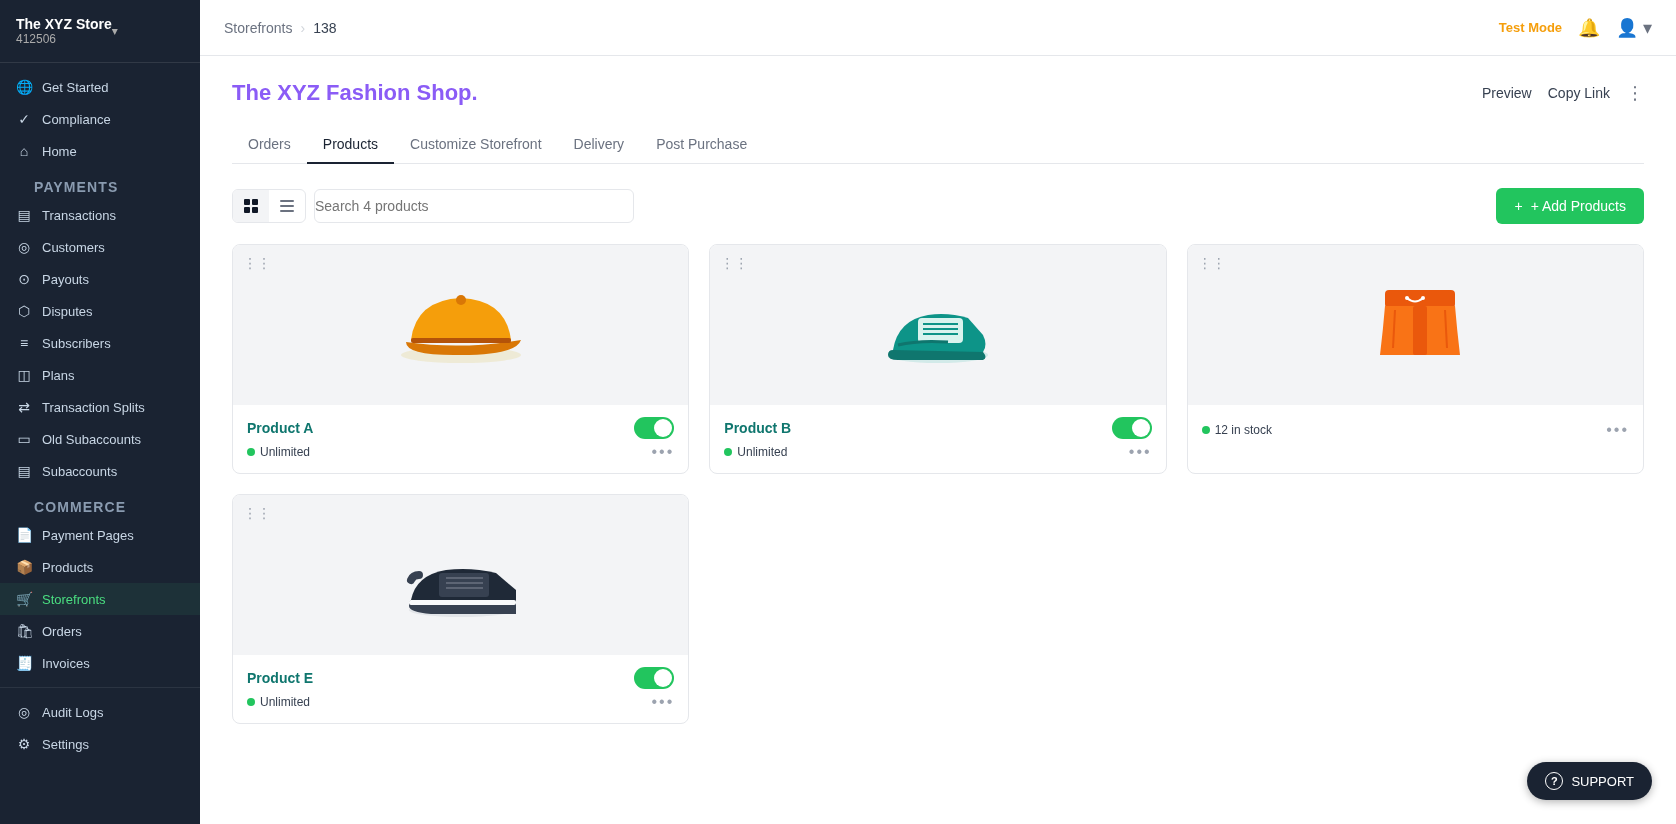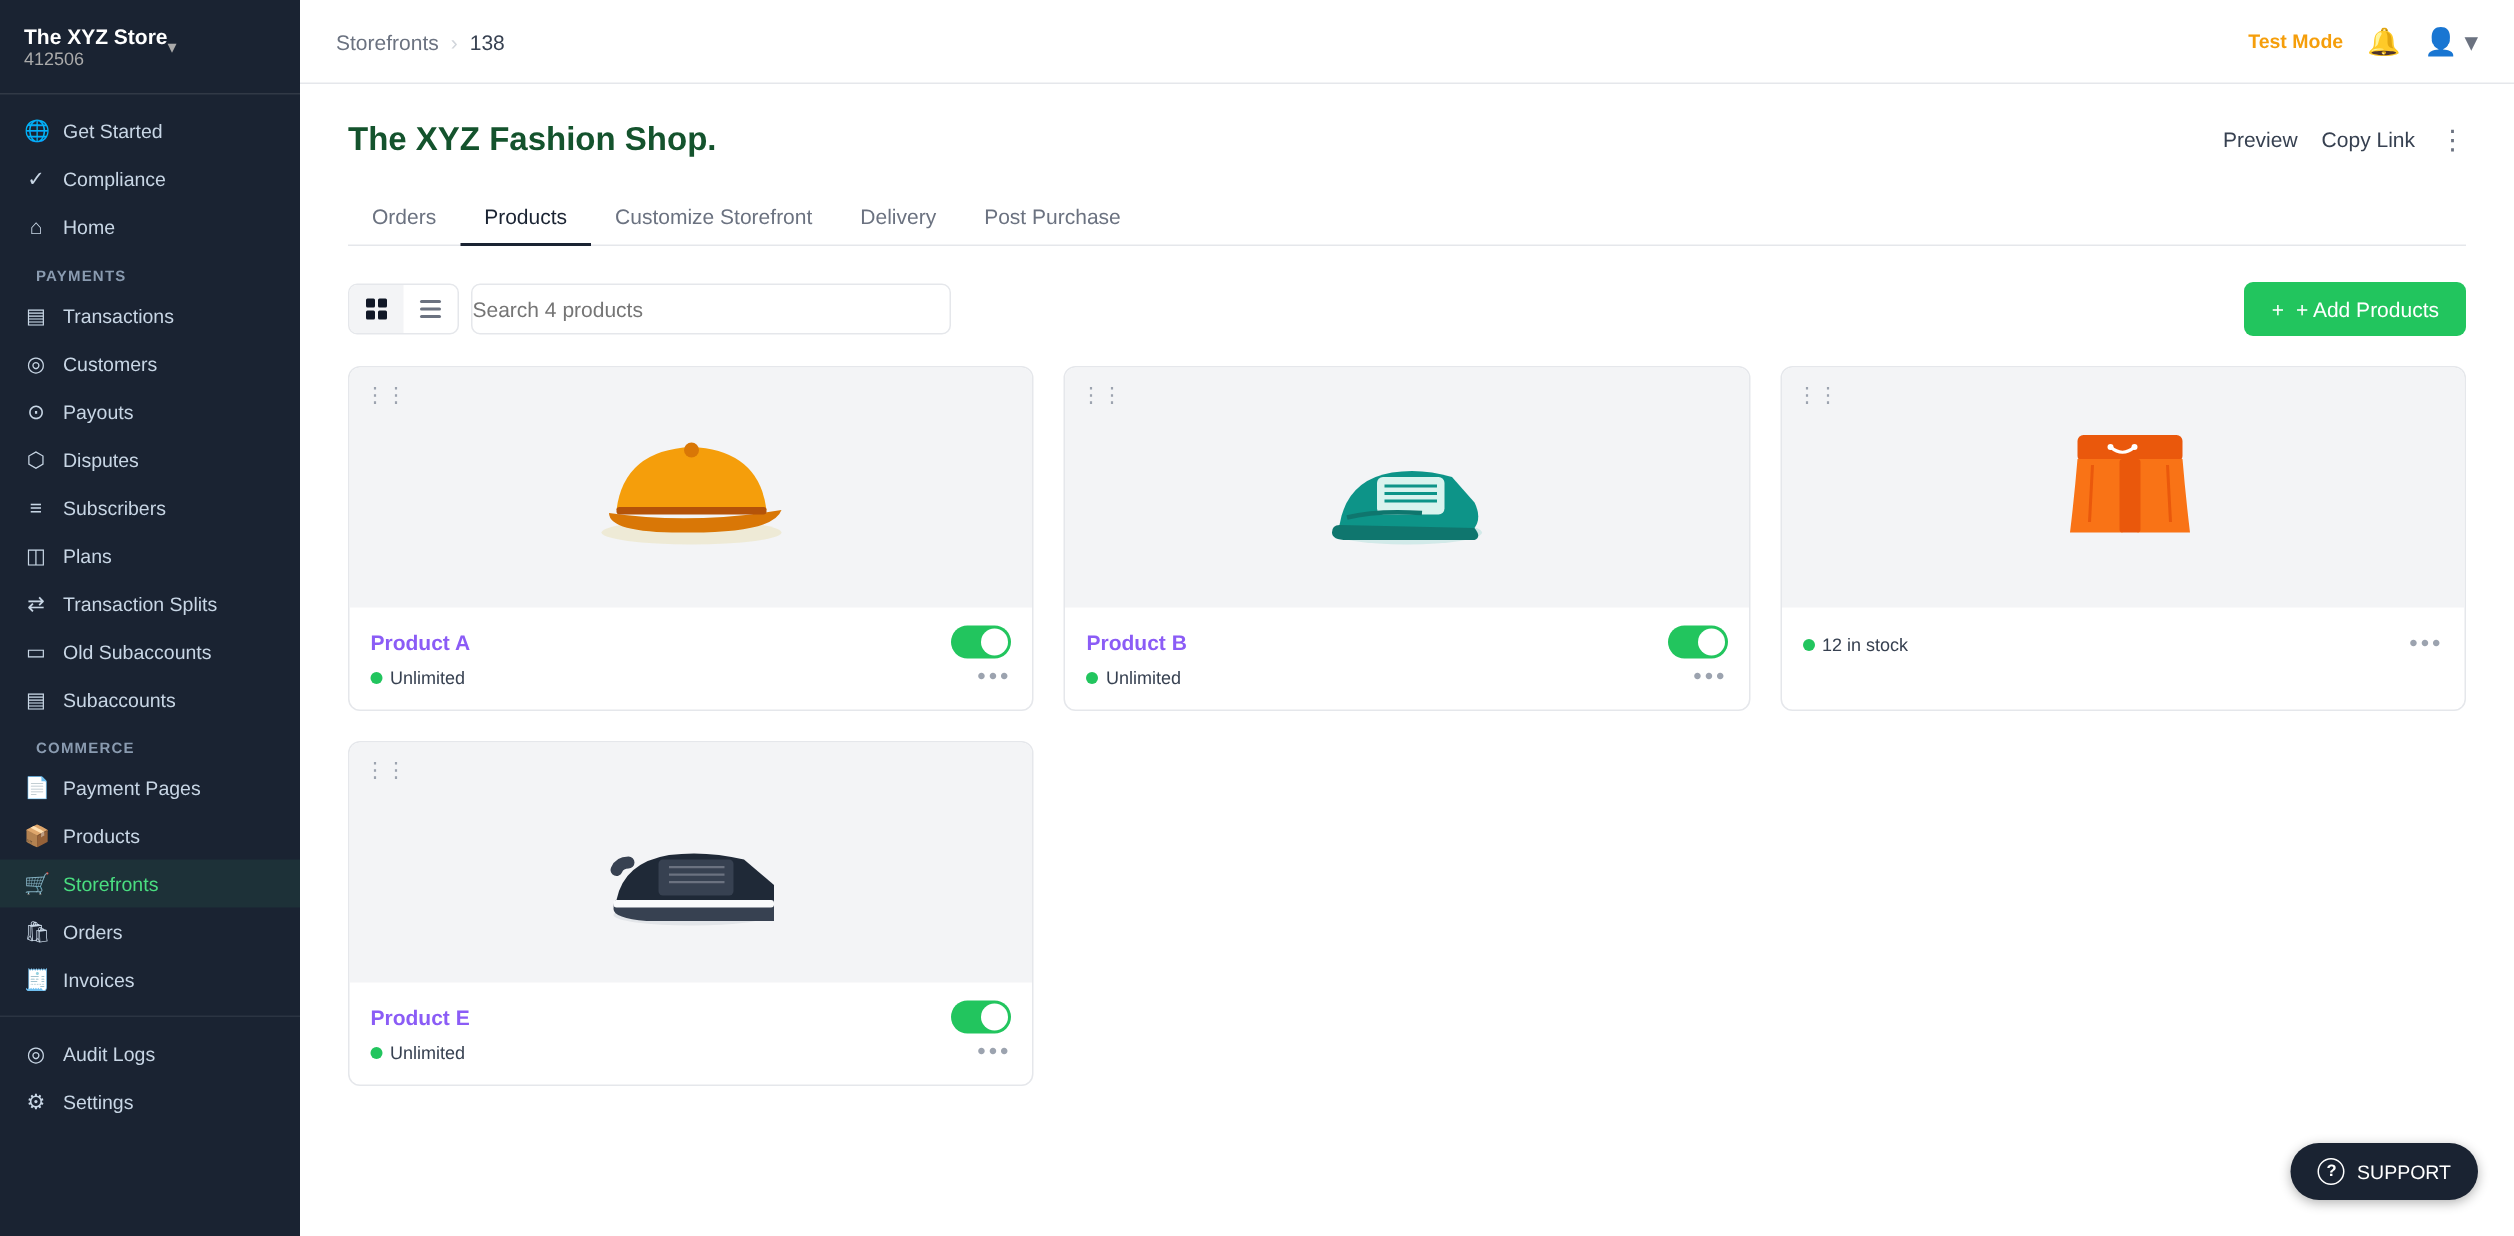--- a/index.html
+++ b/index.html
@@ -21,24 +21,24 @@
       display: flex;
       align-items: center;
       border-bottom: 1px solid rgba(255,255,255,0.1);
       cursor: pointer;
     }
     .sidebar-brand-name { font-weight: 600; font-size: 14px; }
     .sidebar-brand-id { font-size: 12px; color: #aaa; }
     .sidebar-brand-chevron { font-size: 12px; color: #aaa; }
     .sidebar-nav { flex: 1; padding: 8px 0; }
     .sidebar-section-label {
-      font-size: 10px;
+      font-size: 14px;
       color: #8a9bb0;
       letter-spacing: 0.08em;
-      padding: 12px 24px 4px;
+      padding: 12px 34px 4px;
       font-weight: 600;
       text-transform: uppercase;
     }
     .sidebar-item {
       display: flex;
       align-items: center;
       gap: 10px;
       padding: 8px 16px;
       font-size: 13px;
       color: #c8d6e5;
@@ -71,21 +71,21 @@
     .topbar-user { display: flex; align-items: center; gap: 4px; cursor: pointer; color: #6b7280; font-size: 18px; }
 
     
     .content { flex: 1; overflow-y: auto; padding: 24px 32px; background: #fff; }
     .page-header {
       display: flex;
       align-items: center;
       justify-content: space-between;
       margin-bottom: 20px;
     }
-    .page-title { font-size: 22px; font-weight: 600; color: #14532d; }
+    .page-title { font-size: 22px; font-weight: 600; color: #8b5cf6; }
     .page-header-actions { display: flex; align-items: center; gap: 16px; }
     .btn-link { font-size: 14px; color: #374151; cursor: pointer; background: none; border: none; }
     .more-icon { font-size: 18px; color: #6b7280; cursor: pointer; }
 
     
     .tabs { display: flex; gap: 0; border-bottom: 1px solid #e5e7eb; margin-bottom: 24px; }
     .tab {
       padding: 10px 16px;
       font-size: 14px;
       color: #6b7280;
@@ -170,21 +170,21 @@
       overflow: hidden;
     }
     .product-card-body {
       padding: 12px 14px;
     }
     .product-card-row {
       display: flex;
       align-items: center;
       justify-content: space-between;
     }
-    .product-card-name { font-size: 14px; font-weight: 600; color: #8b5cf6; }
+    .product-card-name { font-size: 14px; font-weight: 600; color: #0f766e; }
     .product-toggle {
       width: 40px;
       height: 22px;
       background: #22c55e;
       border-radius: 11px;
       position: relative;
       cursor: pointer;
       flex-shrink: 0;
     }
     .product-toggle::after {

